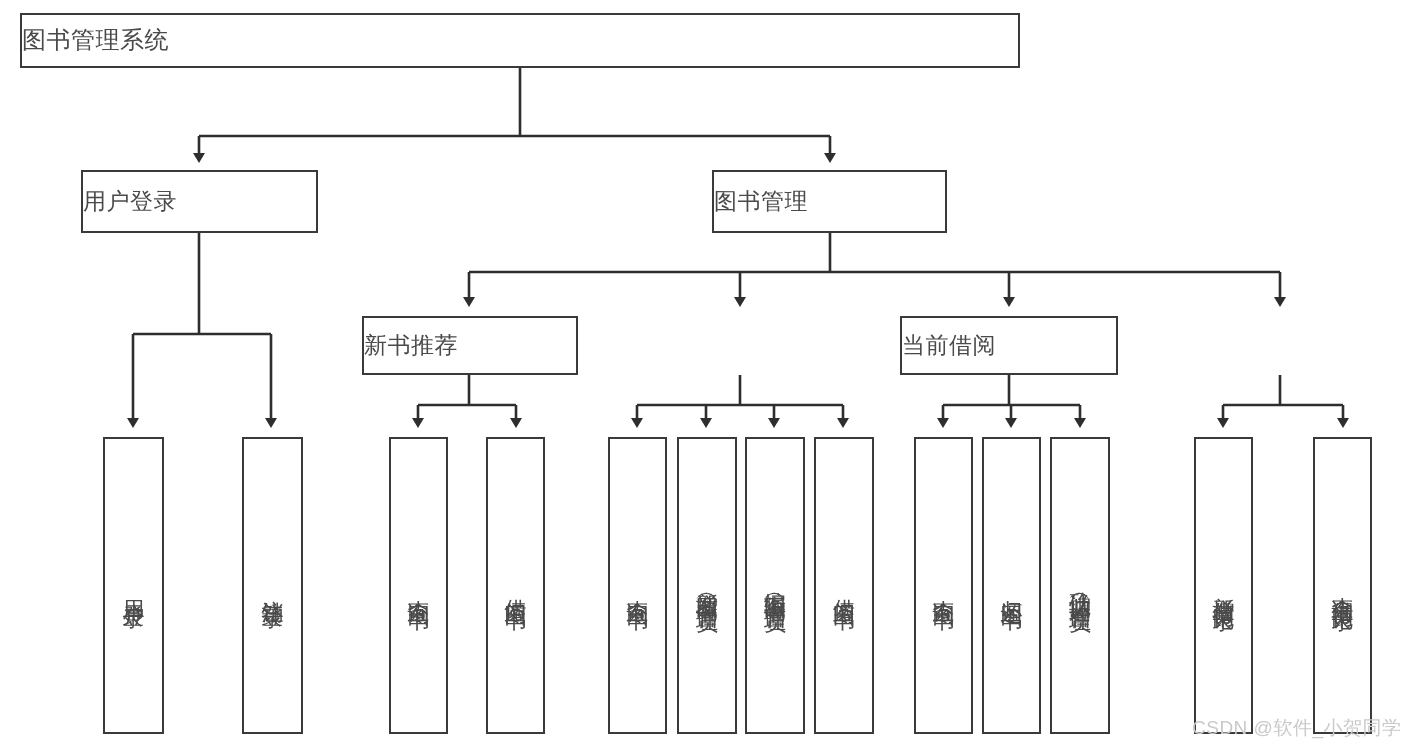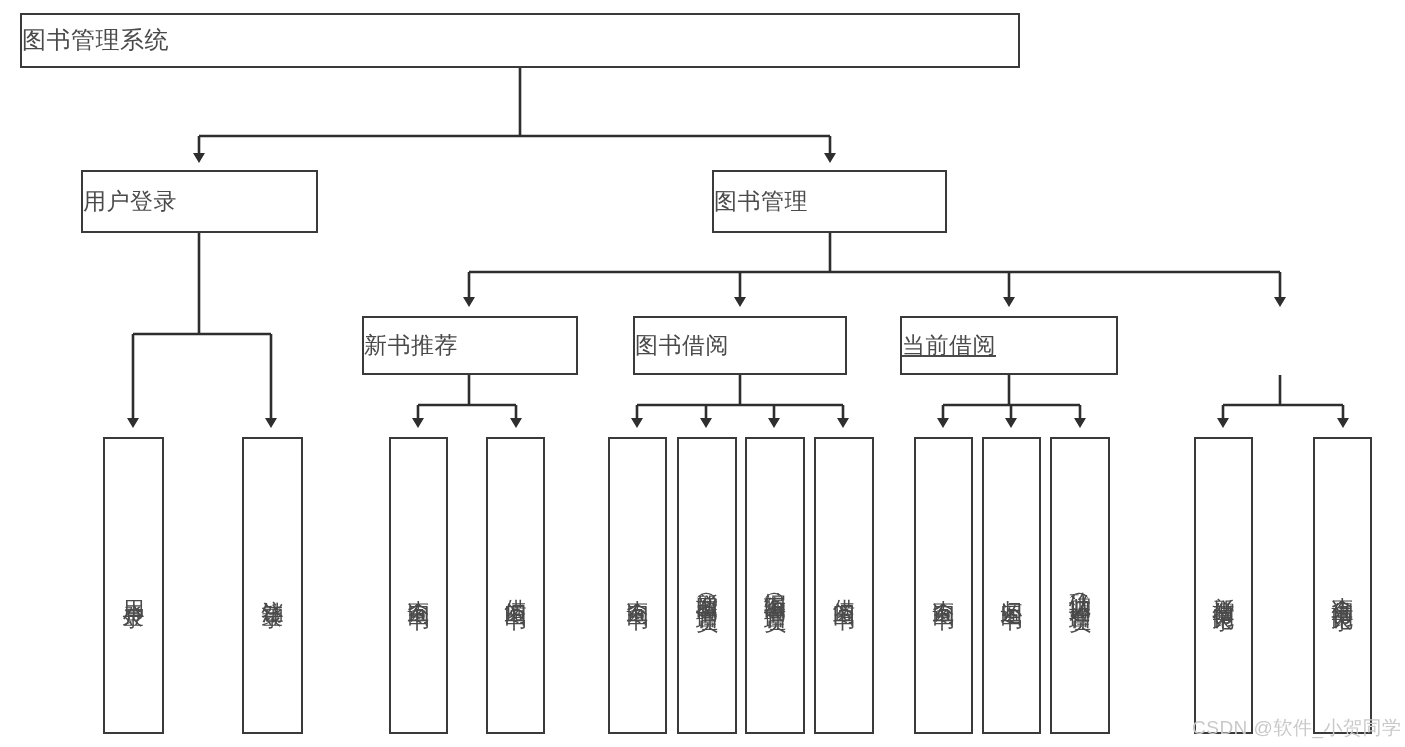--- a/index.html
+++ b/index.html
@@ -136,24 +136,21 @@
   <div class="node horizontal" style="left:81px; top:170px; width:237px; height:63px;">
     <span class="node-label">用户登录</span>
   </div>
   <div class="node horizontal" style="left:712px; top:170px; width:235px; height:63px;">
     <span class="node-label">图书管理</span>
   </div>
 
   <div class="node horizontal" style="left:362px; top:316px; width:216px; height:59px;">
     <span class="node-label">新书推荐</span>
   </div>
-  <div class="node horizontal" style="left:633px; top:316px; width:214px; height:59px;">
-    <span class="node-label">图书借阅</span>
-  </div>
-  <div class="node horizontal" style="left:900px; top:316px; width:218px; height:59px;text-decoration:underline;">
+  <div class="node horizontal" style="left:900px; top:316px; width:218px; height:59px;">
     <span class="node-label">当前借阅</span>
   </div>
 
   <div class="node vertical" style="left:103px; top:437px; width:61px; height:297px;">
     <span class="node-label">用户登录</span>
   </div>
   <div class="node vertical" style="left:242px; top:437px; width:61px; height:297px;">
     <span class="node-label">注销登录</span>
   </div>
 

